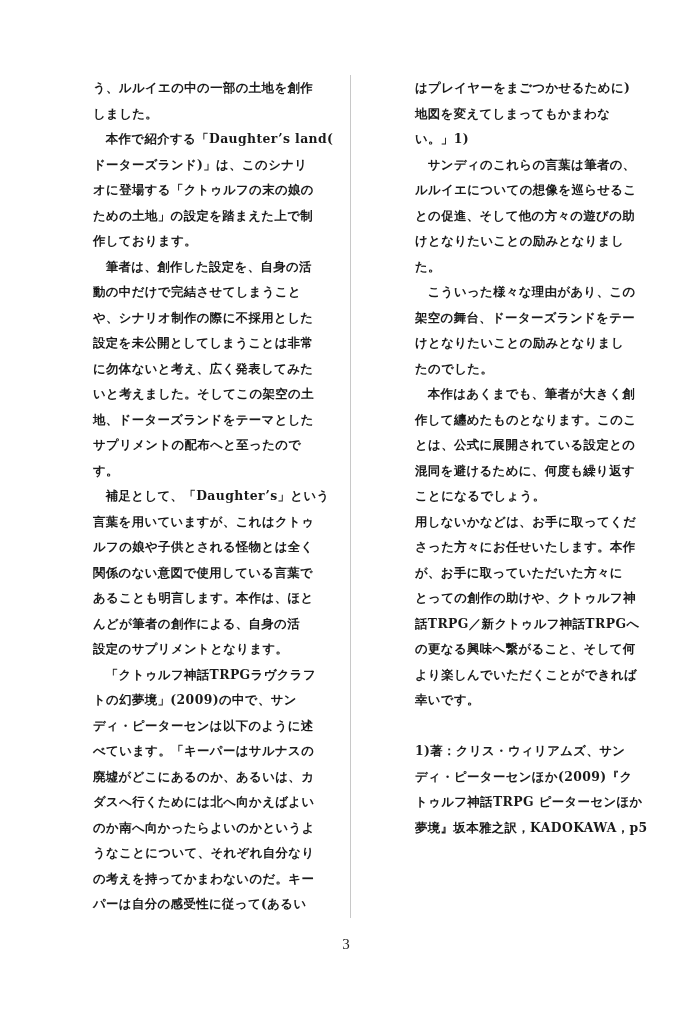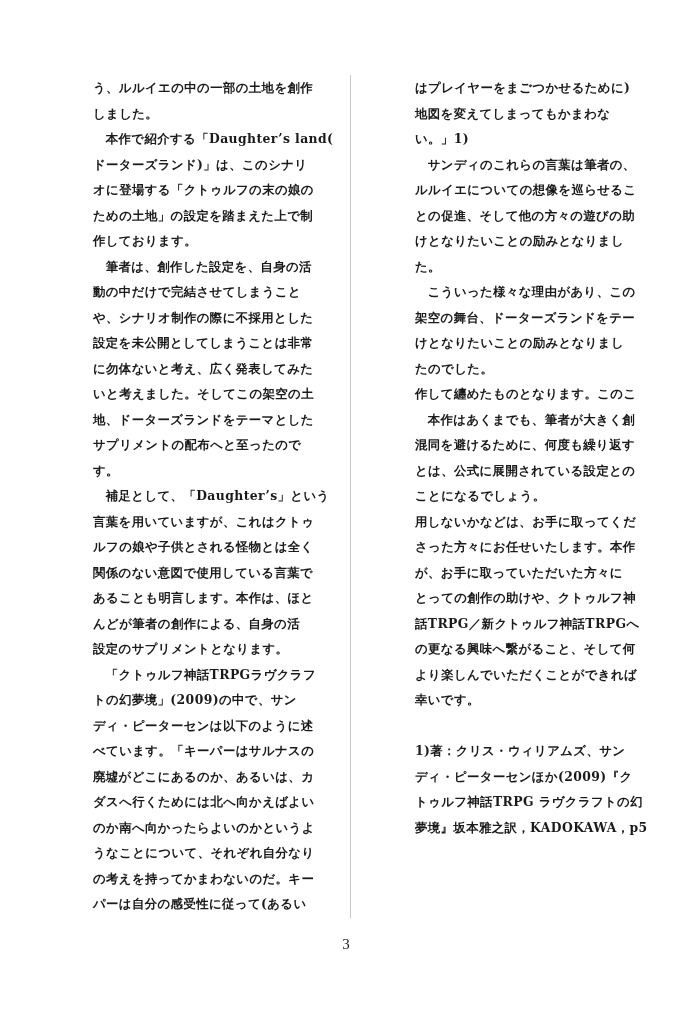--- a/index.html
+++ b/index.html
@@ -62,33 +62,33 @@
       <div class="line">い。」1)</div>
       <div class="line">　サンディのこれらの言葉は筆者の、</div>
       <div class="line">ルルイエについての想像を巡らせるこ</div>
       <div class="line">との促進、そして他の方々の遊びの助</div>
       <div class="line">けとなりたいことの励みとなりまし</div>
       <div class="line">た。</div>
       <div class="line">　こういった様々な理由があり、この</div>
       <div class="line">架空の舞台、ドーターズランドをテー</div>
       <div class="line">けとなりたいことの励みとなりまし</div>
       <div class="line">たのでした。</div>
+      <div class="line">　本作はあくまでも、筆者が大きく創</div>
       <div class="line">作して纏めたものとなります。このこ</div>
-      <div class="line">　本作はあくまでも、筆者が大きく創</div>
+      <div class="line">とは、公式に展開されている設定との</div>
       <div class="line">混同を避けるために、何度も繰り返す</div>
-      <div class="line">とは、公式に展開されている設定との</div>
       <div class="line">ことになるでしょう。</div>
       <div class="line">用しないかなどは、お手に取ってくだ</div>
       <div class="line">さった方々にお任せいたします。本作</div>
       <div class="line">が、お手に取っていただいた方々に</div>
       <div class="line">とっての創作の助けや、クトゥルフ神</div>
       <div class="line">話TRPG／新クトゥルフ神話TRPGへ</div>
       <div class="line">の更なる興味へ繋がること、そして何</div>
       <div class="line">より楽しんでいただくことができれば</div>
       <div class="line">幸いです。</div>
       <div class="gap"></div>
       <div class="line">1)著：クリス・ウィリアムズ、サン</div>
       <div class="line">ディ・ピーターセンほか(2009)『ク</div>
-      <div class="line">トゥルフ神話TRPG ラヴクラフトの幻</div>
+      <div class="line">トゥルフ神話TRPG ピーターセンほか</div>
       <div class="line">夢境』坂本雅之訳，KADOKAWA，p5</div>
     </div>
   <div class="pagenum">3</div>
 </div>
 
 </body></html>

